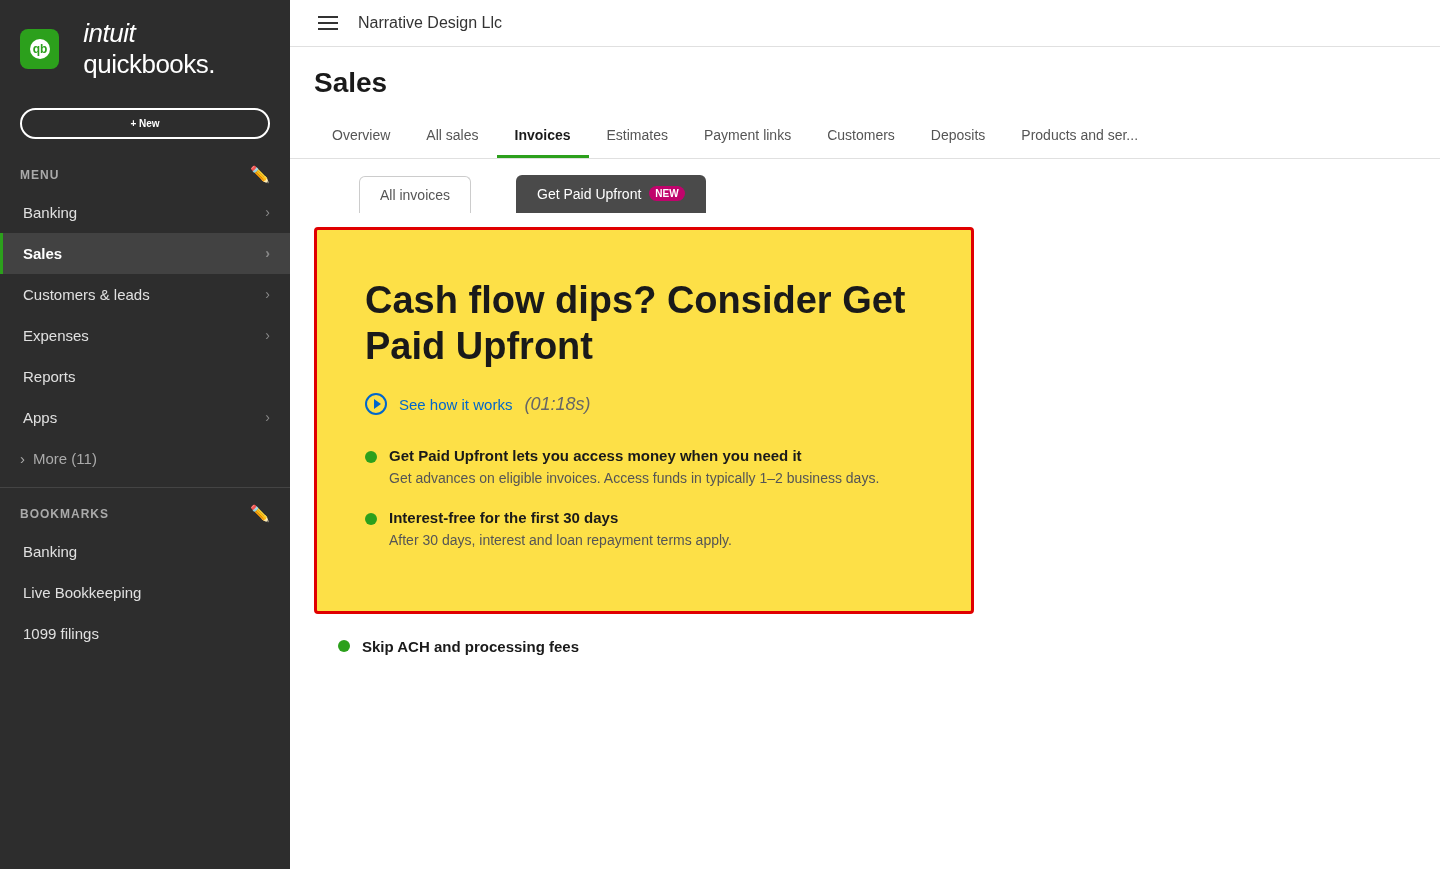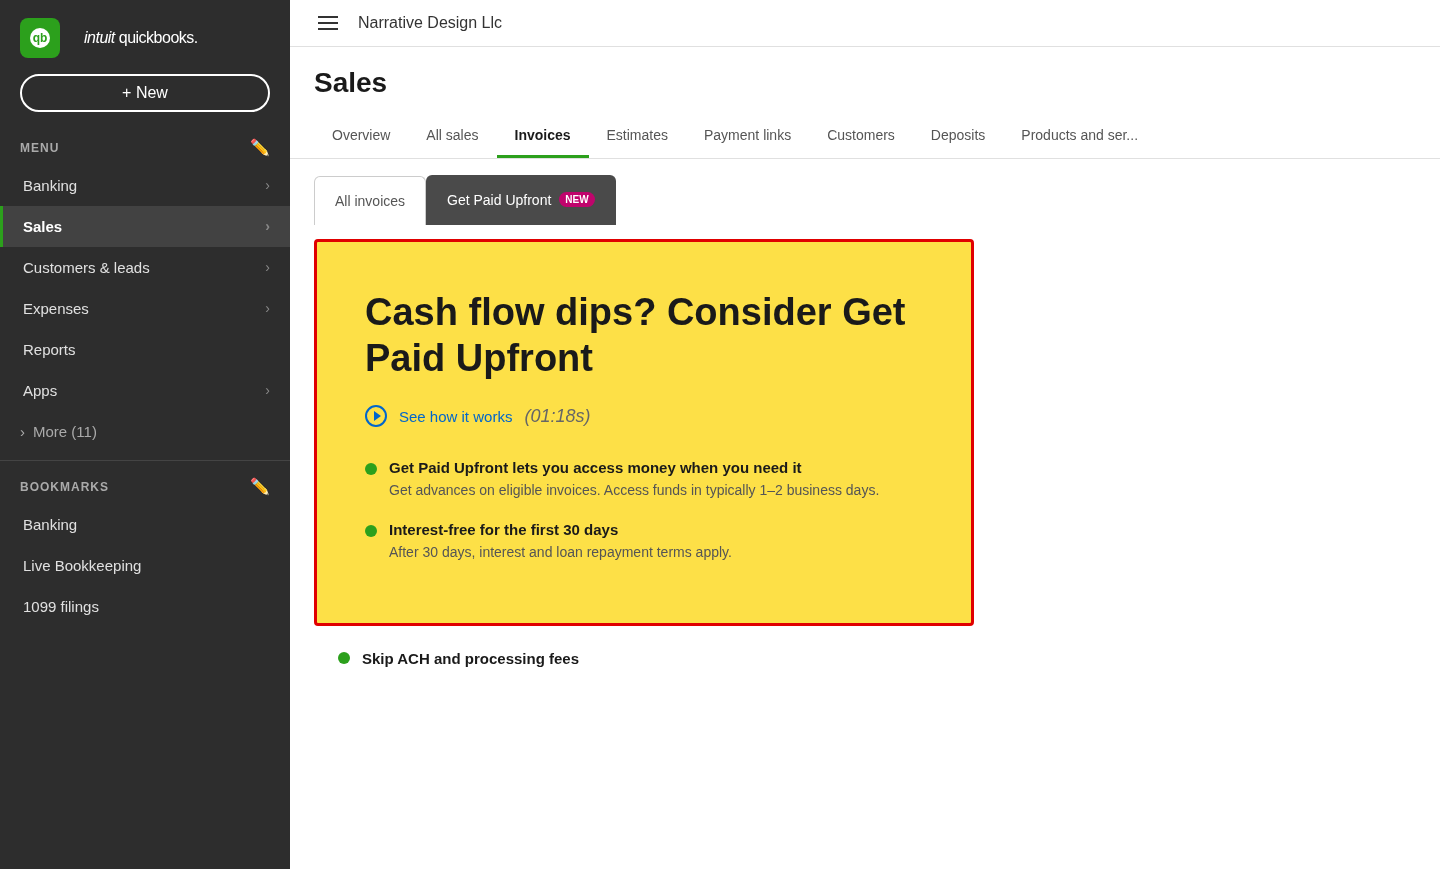--- a/index.html
+++ b/index.html
@@ -26,38 +26,39 @@
       height: 40px;
       background: #2ca01c;
       border-radius: 8px;
       display: flex;
       align-items: center;
       justify-content: center;
       margin-right: 24px;
     }
     .qb-logo-text {
       color: #fff;
-      font-size: 16px;
+      font-size: 26px;
       font-weight: 700;
       letter-spacing: -0.5px;
     }
     .qb-logo-text span { font-weight: 300; }
     .new-button {
-      margin: 0 20px 18px 20px;
+      margin: 12px 20px 18px 20px;
       background: transparent;
       border: 2px solid #fff;
       border-radius: 20px;
       color: #fff;
-      font-size: 16px;
+      font-size: 10px;
       padding: 8px 0;
       cursor: pointer;
       display: flex;
       align-items: center;
       justify-content: center;
       gap: 6px;
+      font-weight: bold;
     }
 
     .sidebar-section-header {
       display: flex;
       align-items: center;
       justify-content: space-between;
       padding: 8px 20px;
     }
     .sidebar-section-label {
       font-size: 12px;
@@ -173,25 +174,26 @@
     }
 
     
     .sub-tabs {
       display: flex;
       align-items: center;
       padding: 16px 24px 0 24px;
       gap: 0;
     }
     .sub-tab {
-      padding: 16px 20px;
+      padding: 10px 20px;
       font-size: 14px;
       cursor: pointer;
       border-radius: 6px 6px 0 0;
       border: 1px solid transparent;
+      margin-left: 45px;
     }
     .sub-tab.inactive {
       background: transparent;
       color: #555;
       border-color: #ccc;
       border-bottom: none;
     }
     .sub-tab.active-dark {
       background: #4a4a4a;
       color: #fff;

